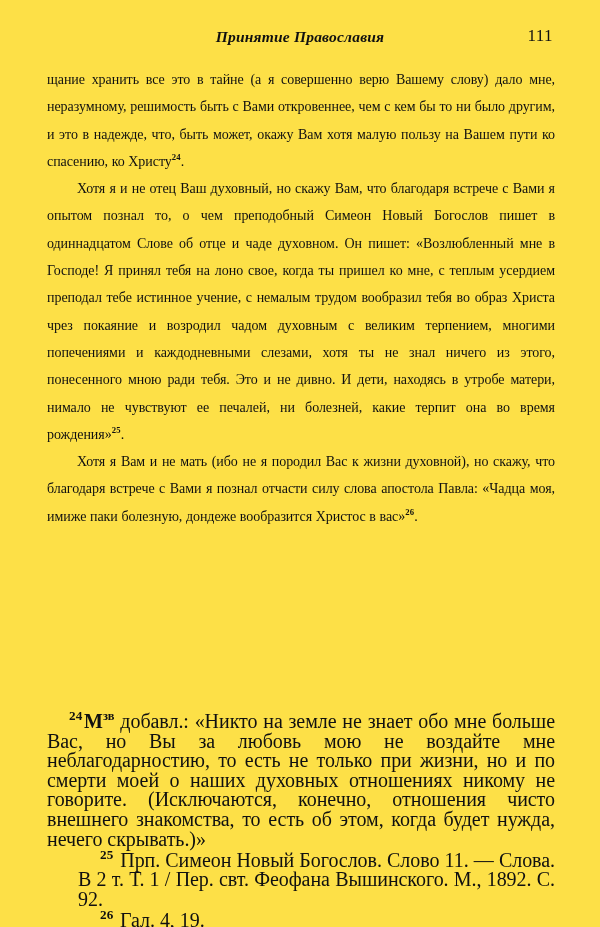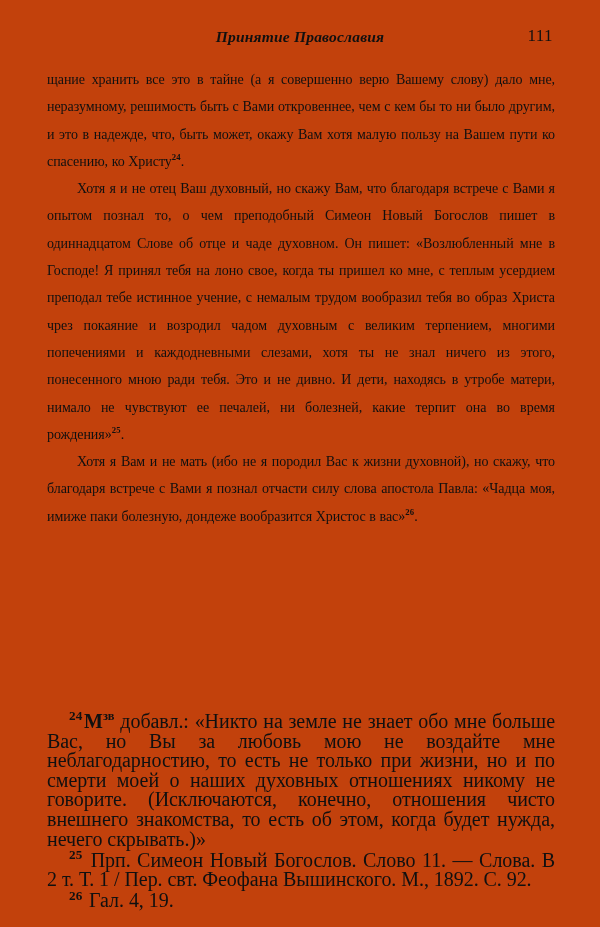--- a/index.html
+++ b/index.html
@@ -4,21 +4,21 @@
 <style>
   html, body {
     margin: 0;
     padding: 0;
     background: #ffffff;
   }
   .page {
     position: relative;
     width: 600px;
     height: 927px;
-    background: #c2410c;
+    background: #fde047;
     margin: 0 auto;
     overflow: hidden;
     font-family: "Liberation Serif", "DejaVu Serif", serif;
     color: #101010;
     box-sizing: border-box;
   }
 
   
   .running-head {
     position: absolute;
@@ -86,20 +86,21 @@
   .fn {
     margin: 0 0 0 0;
     text-align: justify;
     text-indent: 22px;
     font-size: 20px;
     line-height: 19.6px;
     letter-spacing: -0.05px;
   }
   .fn + .fn {
     margin-top: 1.5px;
+    margin-left: 31px;
   }
   .fn .marker {
     font-size: 0.66em;
     vertical-align: super;
     line-height: 0;
     font-weight: 700;
     letter-spacing: 0.2px;
     margin-right: 1.5px;
   }
   .fn b.siglum {

